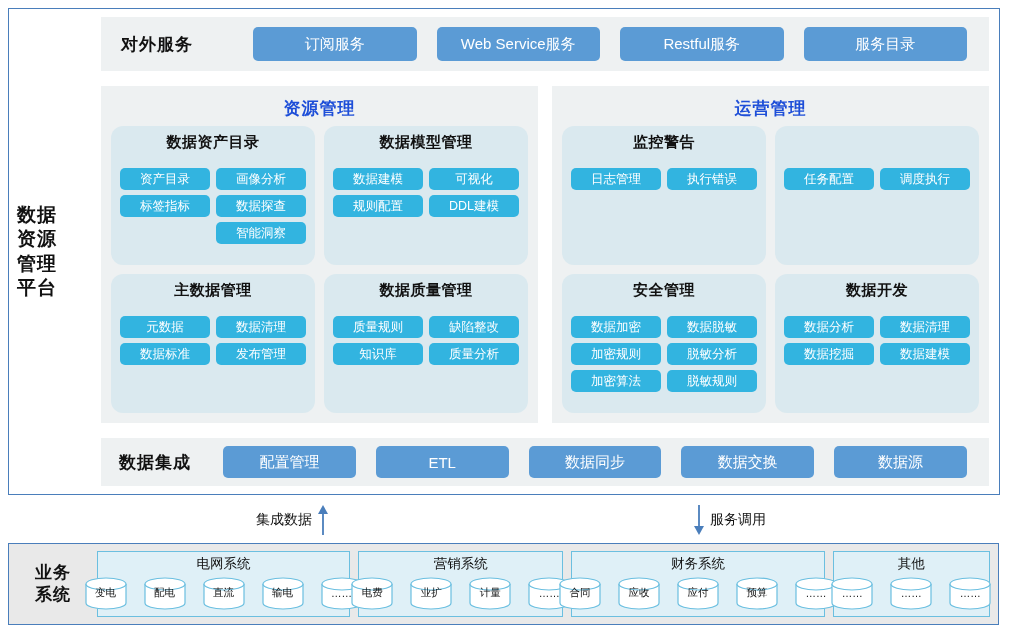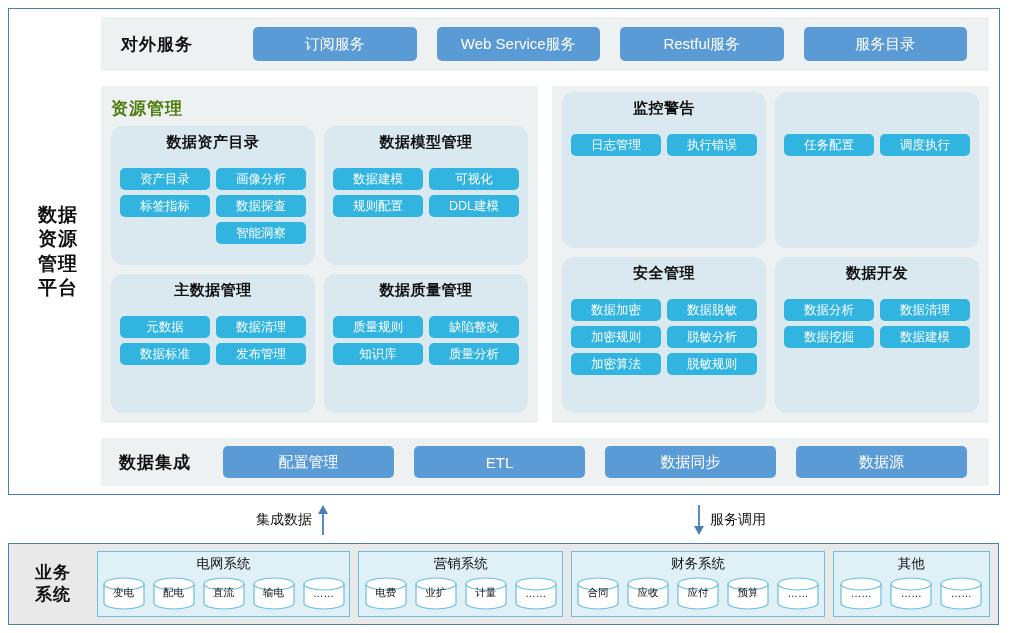--- a/index.html
+++ b/index.html
@@ -13,21 +13,21 @@
 
   
   #platform-panel{
     position:absolute;left:8px;top:8px;width:992px;height:487px;
     border:1.5px solid #4A7EBB;
     background:#ffffff;
     box-sizing:border-box;
   }
   #platform-title{
     position:absolute;left:8px;top:0;width:82px;height:100%;
-    display:flex;align-items:center;justify-content:center;
+    display:flex;align-items:center;justify-content:flex-start;
     font-weight:bold;font-size:19px;color:#111;letter-spacing:1px;
     line-height:1.28;text-align:center;
   }
 
   #platform-body{
     position:absolute;left:92px;top:8px;right:10px;bottom:8px;
     display:flex;flex-direction:column;gap:15px;
   }
 
   
@@ -50,21 +50,21 @@
   }
   #services-strip .pill{flex:1;margin:0 10px;}
 
   
   #mid-row{flex:1;display:flex;gap:14px;min-height:0;}
   .domain-panel{
     flex:1;background:#eef1f2;display:flex;flex-direction:column;
     padding:6px 10px 10px 10px;box-sizing:border-box;min-width:0;
   }
   .domain-title{
-    text-align:left;font-weight:bold;font-size:17px;color:#4d7c0f;
+    text-align:center;font-weight:bold;font-size:17px;color:#1d4ed8;
     padding:5px 0 6px 0;letter-spacing:1px;
   }
   .group-grid{
     flex:1;display:grid;grid-template-columns:1fr 1fr;
     grid-template-rows:1fr 1fr;gap:9px;min-height:0;
   }
   .group-box{
     background:#dae9ef;border-radius:12px;
     padding:5px 9px 9px 9px;box-sizing:border-box;
     display:flex;flex-direction:column;min-width:0;
@@ -113,21 +113,21 @@
     width:72px;text-align:center;font-weight:bold;font-size:17px;
     color:#111;line-height:1.3;flex:none;letter-spacing:1px;
   }
   .sys-box{
     background:#dff0f7;border:1px solid #6BBFE0;
     height:66px;box-sizing:border-box;
     display:flex;flex-direction:column;align-items:center;
     padding:2px 6px 4px 6px;min-width:0;
   }
   .sys-title{font-size:13.5px;color:#111;height:20px;line-height:20px;}
-  .cyl-row{display:flex;gap:6px;align-items:center;flex:1;}
+  .cyl-row{display:flex;gap:15px;align-items:center;flex:1;}
   .cyl{
     width:44px;height:33px;position:relative;flex:none;
   }
   .cyl svg{position:absolute;left:0;top:0;}
   .cyl span{
     position:absolute;left:0;top:0;width:44px;height:33px;
     display:flex;align-items:center;justify-content:center;
     font-size:10.5px;color:#111;
   }
 </style>
@@ -200,20 +200,21 @@
               <div class="tag">缺陷整改</div>
               <div class="tag">知识库</div>
               <div class="tag">质量分析</div>
             </div>
           </div>
 
         </div>
       </div>
 
       <div class="domain-panel">
+        <div class="domain-title">运营管理</div>
         <div class="group-grid">
 
           <div class="group-box">
             <div class="group-title">监控警告</div>
             <div class="tag-grid">
               <div class="tag">日志管理</div>
               <div class="tag">执行错误</div>
             </div>
           </div>
 
@@ -250,20 +251,21 @@
         </div>
       </div>
 
     </div>
 
     <div class="strip" id="integration-strip">
       <div class="strip-label">数据集成</div>
       <div class="pill">配置管理</div>
       <div class="pill">ETL</div>
       <div class="pill">数据同步</div>
+      <div class="pill">数据交换</div>
       <div class="pill">数据源</div>
     </div>
 
   </div>
 </div>
 
 <div id="arrows-band">
 
   <div class="arrow-group" id="arrow-up-group">
     <span>集成数据</span>

